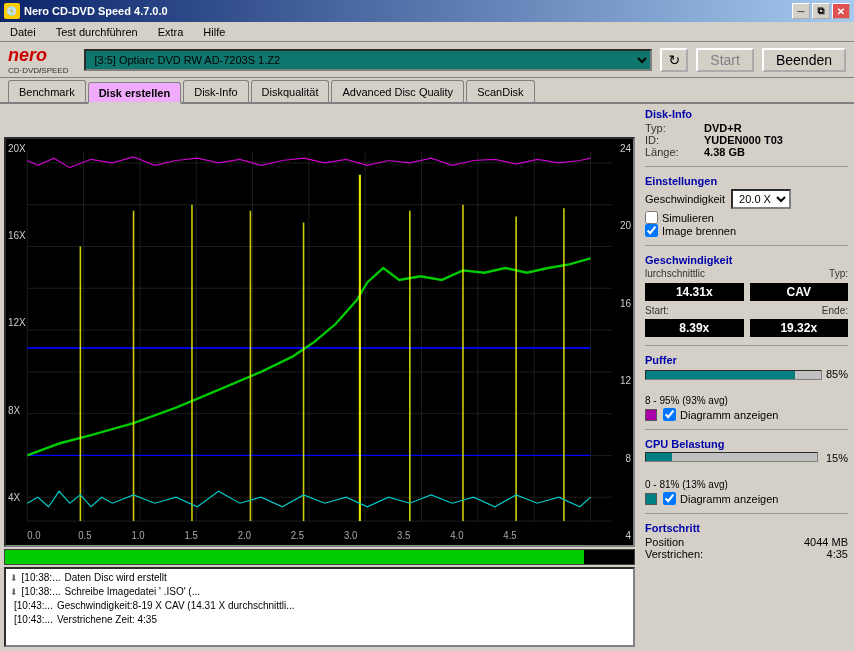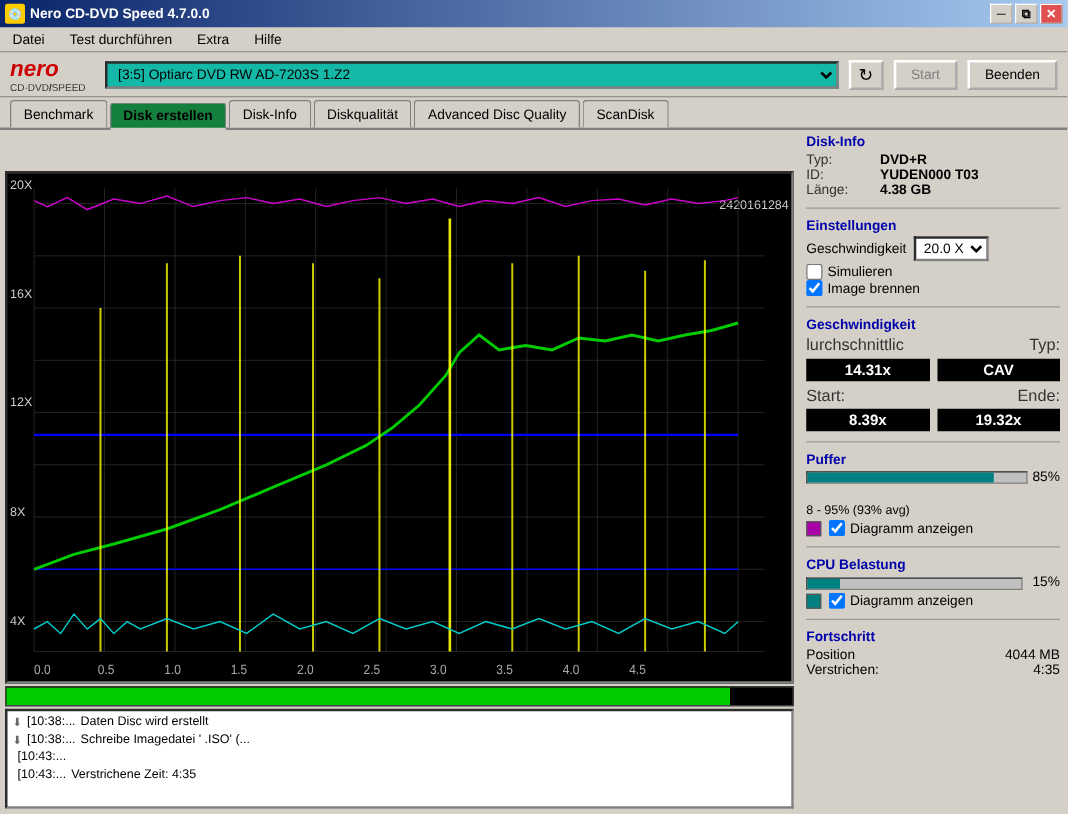--- a/index.html
+++ b/index.html
@@ -48,30 +48,30 @@
       gap: 8px;
       border-bottom: 1px solid #808080;
     }
     #logo-area { display: flex; align-items: center; gap: 4px; margin-right: 8px; }
     #logo-nero { font-size: 18px; font-weight: bold; color: #cc0000; font-style: italic; }
     #logo-sub { font-size: 8px; color: #333; }
     
     #drive-select {
       flex: 1;
       height: 22px;
-      background: #14b8a6;
+      background: #0f766e;
       border: 2px inset #808080;
       font-size: 11px;
       padding: 0 4px;
     }
     .toolbar-btn {
       height: 24px;
       background: #d4d0c8;
       border: 2px outset #fff;
-      font-size: 11px;
+      font-size: 14px;
       padding: 0 12px;
       cursor: pointer;
     }
     .toolbar-btn:disabled { color: #808080; }
     #refresh-btn {
       width: 28px; height: 24px;
       background: #d4d0c8;
       border: 2px outset #fff;
       display: flex; align-items: center; justify-content: center;
       cursor: pointer; font-size: 14px;
@@ -93,21 +93,21 @@
       border: 1px solid #808080;
       border-bottom: none;
       cursor: pointer;
       display: flex;
       align-items: center;
       font-size: 11px;
       margin-right: 2px;
       border-radius: 3px 3px 0 0;
     }
     .tab.active {
-      background: #15803d;
+      background: #f0abfc;
       border-bottom: 2px solid #d4d0c8;
       font-weight: bold;
       z-index: 1;
       margin-bottom: -2px;
     }
 
     
     #main {
       display: flex;
       height: calc(651px - 22px - 20px - 36px - 26px);
@@ -210,21 +210,21 @@
     .speed-box {
       background: #000;
       color: #fff;
       padding: 2px 6px;
       font-size: 12px;
       font-weight: bold;
       text-align: center;
       min-width: 50px;
       display: inline-block;
     }
-    .speed-label { font-size: 13px; color: #333; margin-bottom: 1px; }
+    .speed-label { font-size: 10px; color: #333; margin-bottom: 1px; }
 
     
     .buffer-bar-container {
       height: 10px;
       background: #c0c0c0;
       border: 1px inset #808080;
       position: relative;
     }
     .buffer-bar-fill {
       height: 100%;
@@ -276,25 +276,25 @@
       color: #ccc;
       font-size: 10px;
       padding: 4px 0;
     }
     #y-labels-right {
       position: absolute;
       right: 2px;
       top: 0;
       height: 100%;
       display: flex;
-      flex-direction: row;
+      flex-direction: column;
       justify-content: space-between;
       color: #ccc;
       font-size: 10px;
-      padding: 20px 0;
+      padding: 4px 0;
       text-align: right;
     }
 
     .separator { height: 1px; background: #999; margin: 2px 0; }
   </style>
 </head>
 <body>
 
 <div id="titlebar">
   <div id="titlebar-left">
@@ -437,20 +437,21 @@
         <span>Daten Disc wird erstellt</span>
       </div>
       <div class="log-entry">
         <span class="log-arrow">⬇</span>
         <span>[10:38:...</span>
         <span>Schreibe Imagedatei '                           .ISO' (...</span>
       </div>
       <div class="log-entry">
         <span class="log-arrow"></span>
         <span>[10:43:...</span>
+        <span>Geschwindigkeit:8-19 X CAV (14.31 X durchschnittli...</span>
       </div>
       <div class="log-entry">
         <span class="log-arrow"></span>
         <span>[10:43:...</span>
         <span>Verstrichene Zeit: 4:35</span>
       </div>
     </div>
   </div>
 
   <div id="right-panel">
@@ -510,44 +511,45 @@
       <div style="display:flex; gap:6px;">
         <div class="speed-box" style="flex:1;">8.39x</div>
         <div class="speed-box" style="flex:1;">19.32x</div>
       </div>
     </div>
 
     <div class="separator"></div>
 
     <div>
       <div class="section-title">Puffer</div>
-      <div style="display:flex; align-items:center; gap:4px; margin-bottom:2px;">
+      <div style="display:flex; align-items:flex-end; gap:4px; margin-bottom:2px;">
         <div class="buffer-bar-container" style="flex:1;">
           <div class="buffer-bar-fill" style="width:85%;"></div>
         </div>
         <span>85%</span>
       </div>
       <div class="buffer-info">8 - 95% (93% avg)</div>
       <div class="checkbox-row" style="margin-top:2px;">
         <span class="color-box" style="background:#aa00aa;"></span>
         <input type="checkbox" checked="" style="">
         <span>Diagramm anzeigen</span>
       </div>
     </div>
 
     <div class="separator"></div>
 
     <div>
       <div class="section-title">CPU Belastung</div>
-      <div style="display:flex; align-items:flex-end; gap:8px; margin-bottom:2px;">
+      <div style="display:flex; align-items:flex-start; gap:8px; margin-bottom:2px;">
         <div class="cpu-bar-container" style="flex:1;">
           <div class="cpu-bar-fill" style="width:15%;"></div>
         </div>
         <span>15%</span>
       </div>
+      <div class="buffer-info">0 - 81% (13% avg)</div>
       <div class="checkbox-row" style="margin-top:2px;">
         <span class="color-box" style="background:#008080;"></span>
         <input type="checkbox" checked="" style="">
         <span>Diagramm anzeigen</span>
       </div>
     </div>
 
     <div class="separator"></div>
 
     <div>

